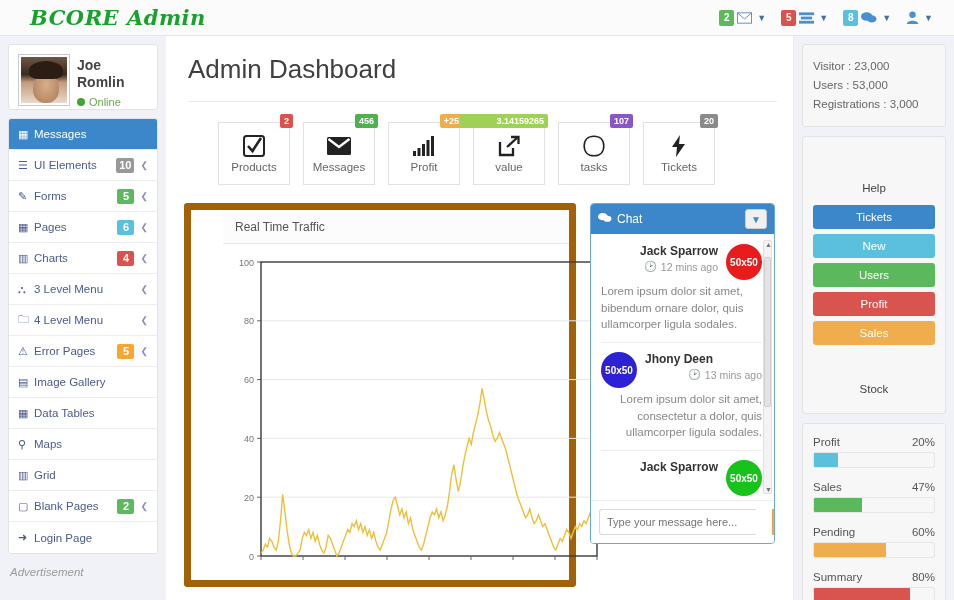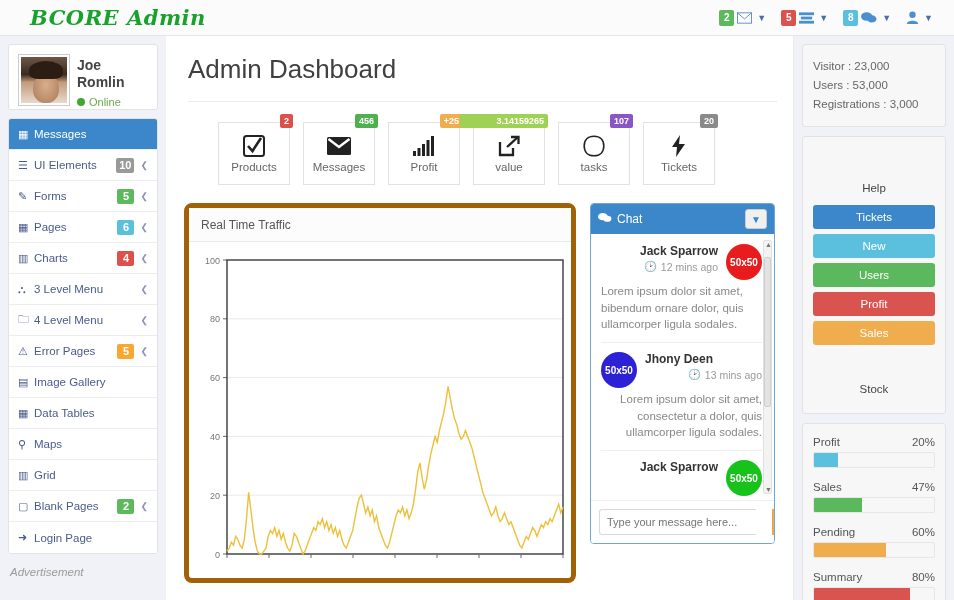--- a/index.html
+++ b/index.html
@@ -132,21 +132,21 @@
   }
   .tb-red{background:#dd514c;} .tb-green{background:#4fb04f;}
   .tb-orange{background:#f0ad4e;} .tb-lgreen{background:#9fd155;padding-left:36px;}
   .tb-purple{background:#8a56c7;} .tb-gray{background:#8a8a8a;}
   .tile-ico { font-size: 21px; color: #222; line-height: 1; height: 24px; display:flex; align-items:center; }
   .tile-lbl { font-size: 11.5px; color: #666; }
 
   .panels { display: flex; gap: 14px; padding: 0 2px; }
 
   .panel {
-    border: 5px solid #a16207; background: #fff; border-radius: 8px;
+    border: 7px solid #a16207; background: #fff; border-radius: 3px; padding-left: 32px;
   }
   .traffic { width: 392px; }
   .panel-head {
     height: 34px; display: flex; align-items: center; padding: 0 12px;
     background: #fcfcfc; border-bottom: 1px solid #e8e8e8;
     font-size: 12px; color: #555;
   }
   .chart-wrap { padding: 10px 8px 6px 8px; }
   .chart-svg { display:block; }
 

